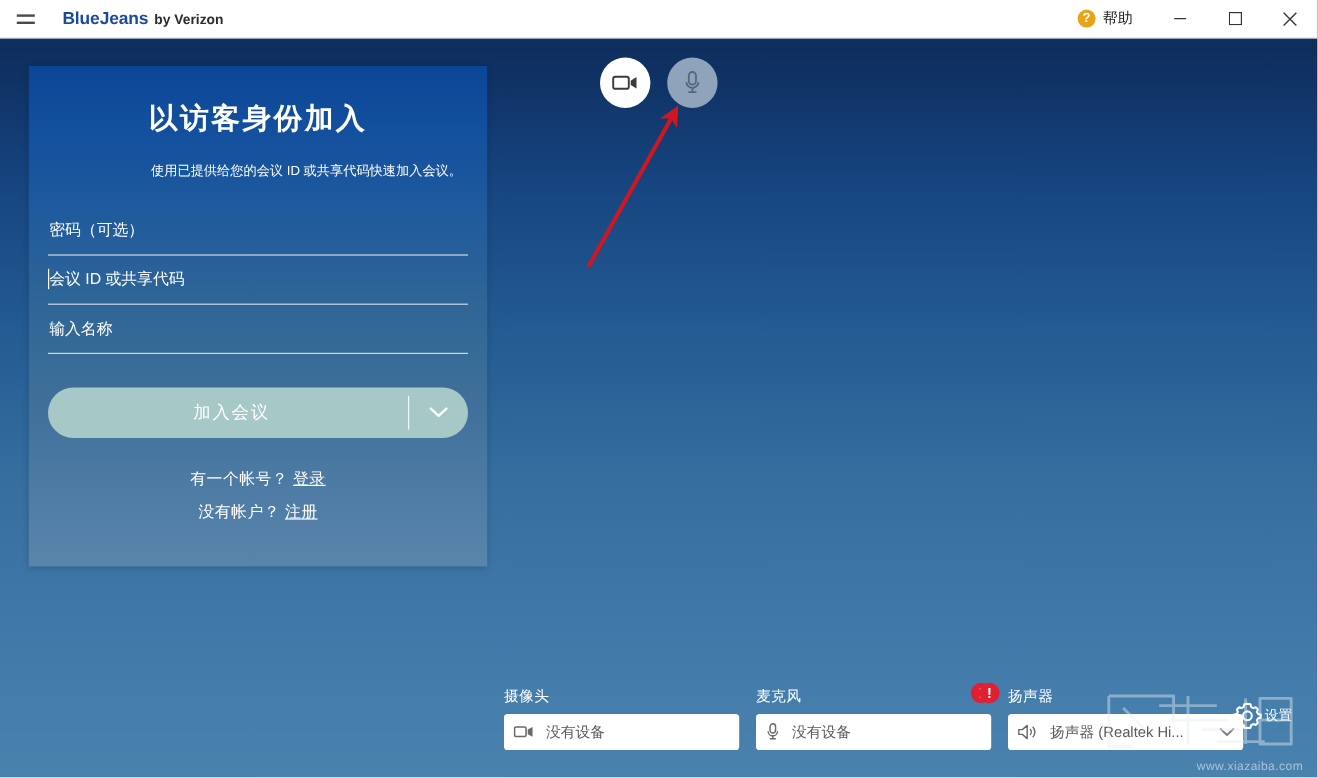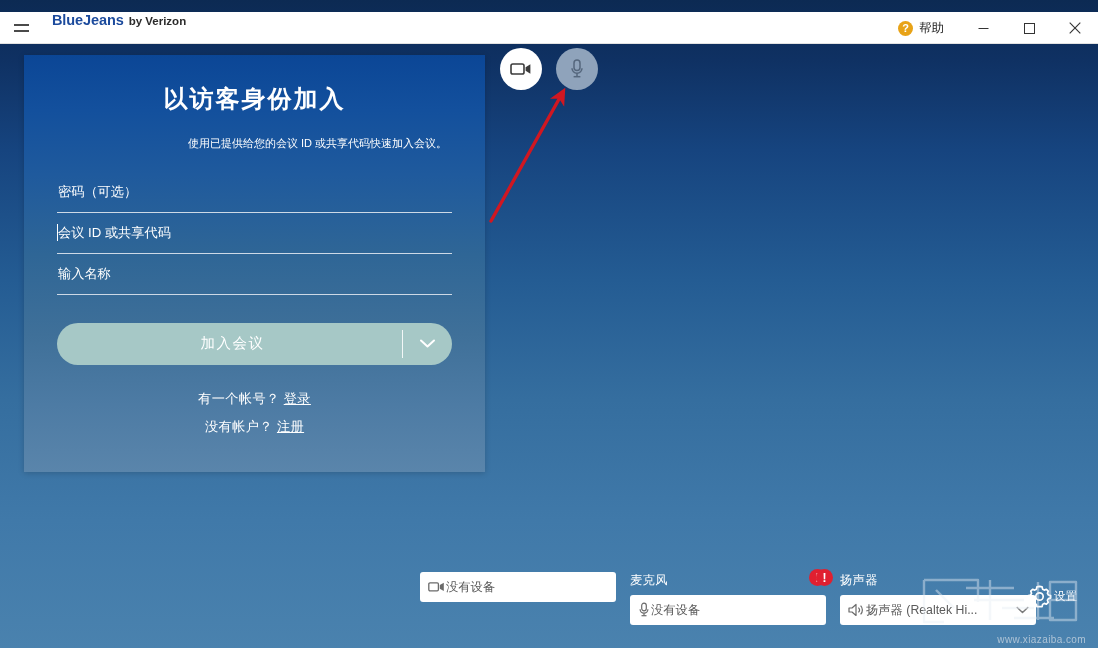--- a/index.html
+++ b/index.html
@@ -22,26 +22,26 @@
         #245c93 280px,
         #356e9f 400px,
         #4079a9 520px,
         #4a82ae 648px);
     overflow: hidden;
   }
 
   
   .titlebar {
     position: absolute;
-    top: 12px; left: 0;
+    top: 0; left: 0;
     width: 1098px;
     height: 32px;
     background: #ffffff;
     display: flex;
-    align-items: flex-start;
+    align-items: center;
     border-bottom: 1px solid #e2e2e2;
   }
   .hamburger {
     width: 42px; height: 32px;
     display: flex; flex-direction: column;
     align-items: center; justify-content: center;
     gap: 4px;
     cursor: pointer;
   }
   .hamburger span {
@@ -104,32 +104,32 @@
     justify-content: center;
     cursor: pointer;
   }
   .win-btn svg { display: block; }
 
   
   .guest-panel {
     position: absolute;
     left: 24px;
     top: 55px;
-    width: 461px;
+    width: 382px;
     height: 417px;
     background: linear-gradient(to bottom,
         #0b4696 0px,
         #13509d 55px,
         #1f5a9d 120px,
         #2f6696 200px,
         #3f7099 280px,
         #4d7ba4 350px,
         #5a85ab 417px);
     box-shadow: 0 1px 6px rgba(0,0,0,0.18);
-    padding: 0 33px;
+    padding: 0 16px;
   }
   .guest-title {
     margin-top: 28px;
     text-align: center;
     color: #ffffff;
     font-size: 24px;
     font-weight: bold;
     letter-spacing: 2px;
   }
   .guest-desc {
@@ -265,21 +265,21 @@
     margin-bottom: 6px;
     letter-spacing: 0.3px;
   }
   .device-select {
     height: 30px;
     background: #ffffff;
     border-radius: 3px;
     display: flex;
     align-items: center;
     padding: 0 8px;
-    gap: 1px;
+    gap: 10px;
     cursor: pointer;
     position: relative;
   }
   .device-text {
     font-size: 12.3px;
     color: #5a5a5a;
     white-space: nowrap;
     overflow: hidden;
     flex: 1;
   }
@@ -458,20 +458,21 @@
       <marker id="arrowhead" markerWidth="5" markerHeight="5" refX="3.6" refY="2.5" orient="auto">
         <path d="M0,0.1 L5,2.5 L0,4.9 L1.3,2.5 Z" fill="#d01721"></path>
       </marker>
     </defs>
     <line x1="21" y1="151" x2="93" y2="22" stroke="#d01721" stroke-width="3.4" stroke-linecap="round" marker-end="url(#arrowhead)"></line>
   </svg>
 
   <div class="device-bar">
 
     <div class="device-group">
+      <div class="device-label">摄像头</div>
       <div class="device-select">
         <svg width="17" height="12" viewBox="0 0 17 12">
           <rect x="0.8" y="1.8" width="9.6" height="8" rx="1.2" fill="none" stroke="#6a6a6a" stroke-width="1.3"></rect>
           <path d="M11.8 4 L15.8 1.8 L15.8 10 L11.8 7.8 Z" fill="#6a6a6a"></path>
         </svg>
         <span class="device-text">没有设备</span>
       </div>
     </div>
 
     <div class="device-group">

